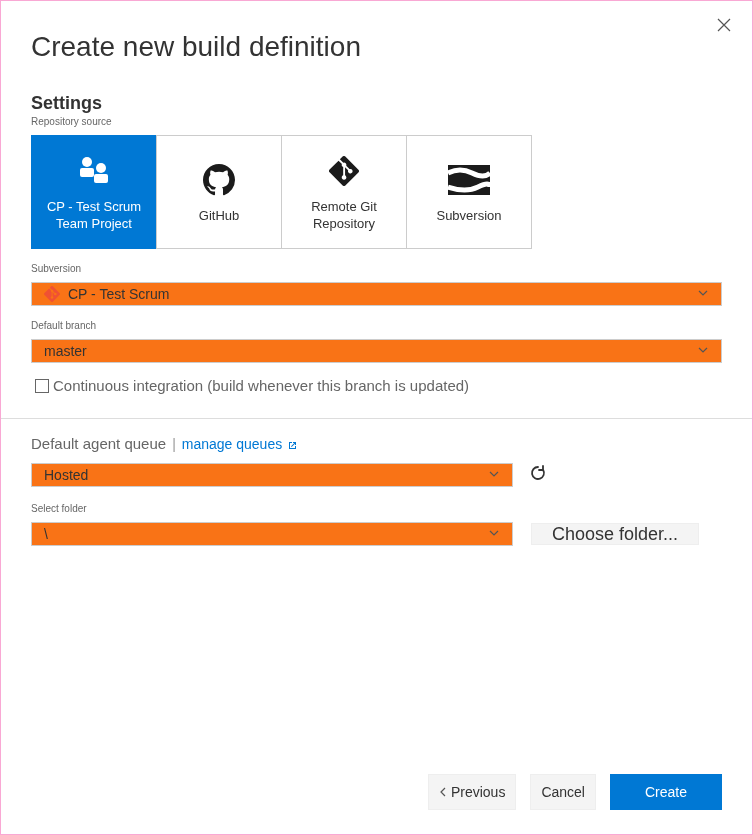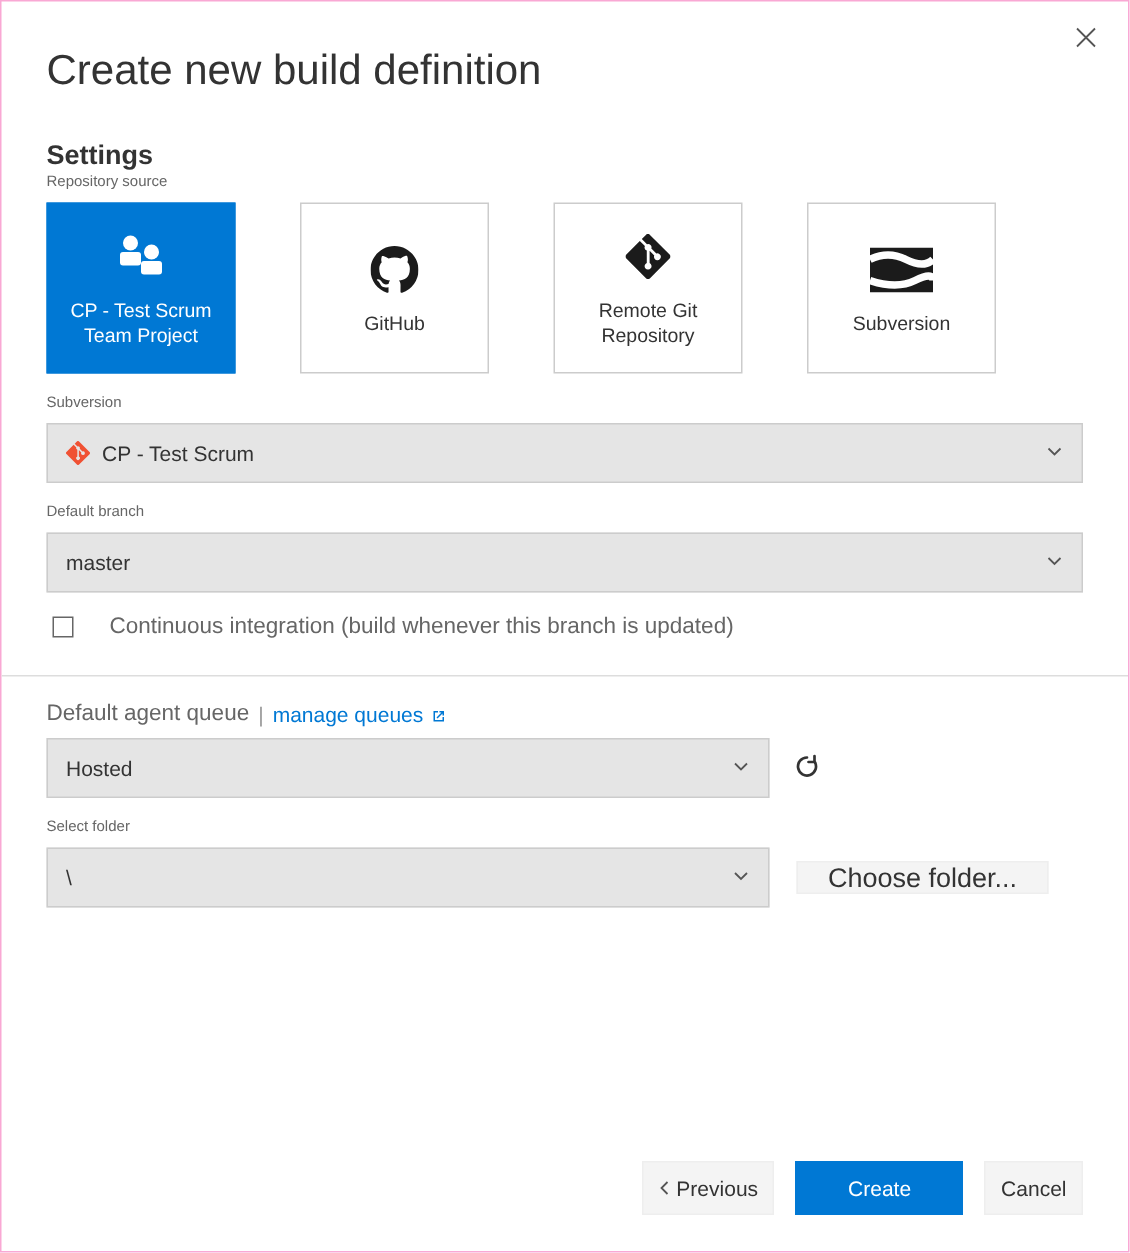--- a/index.html
+++ b/index.html
@@ -49,21 +49,20 @@
     }
     .label {
       font-size: 10px;
       color: #666;
       margin-bottom: 8px;
       margin-top: 14px;
     }
     .repo-sources {
       display: flex;
       margin-top: 6px;
-      gap: 44px;
     }
     .repo-source {
       width: 126px;
       height: 114px;
       border: 1px solid #ccc;
       display: flex;
       flex-direction: column;
       align-items: center;
       justify-content: center;
       cursor: pointer;
@@ -85,45 +84,45 @@
       align-items: center;
       justify-content: center;
       margin-bottom: 8px;
     }
     .repo-source-label {
       font-size: 13px;
       line-height: 1.3;
     }
     .dropdown {
       width: 100%;
-      height: 40px;
+      height: 24px;
       border: 1px solid #ccc;
       display: flex;
       align-items: center;
       padding: 0 12px;
       position: relative;
       cursor: pointer;
-      background: #e5e5e5;
+      background: #f97316;
     }
     .dropdown .chevron {
       position: absolute;
       right: 12px;
       top: 50%;
       transform: translateY(-50%);
     }
     .git-icon-small {
       margin-right: 8px;
       display: flex;
       align-items: center;
     }
     .checkbox-row {
       display: flex;
       align-items: center;
       margin-top: 14px;
-      gap: 24px;
+      gap: 4px;
     }
     .checkbox {
       width: 14px;
       height: 14px;
       border: 1px solid #666;
       display: inline-block;
       flex-shrink: 0;
       margin-left: 4px;
     }
     .checkbox-label {
@@ -348,16 +347,16 @@
     </div>
   </div>
 
   <div class="footer">
     <button class="btn">
       <svg width="8" height="10" viewBox="0 0 8 10">
           <path d="M6 1 L2 5 L6 9" stroke="#555" stroke-width="1.2" fill="none"></path>
         </svg>
       <span>Previous</span>
     </button>
+    <button class="btn">Cancel</button>
     <button class="btn primary">Create</button>
-    <button class="btn">Cancel</button>
   </div>
 </div>
 
 </body></html>

